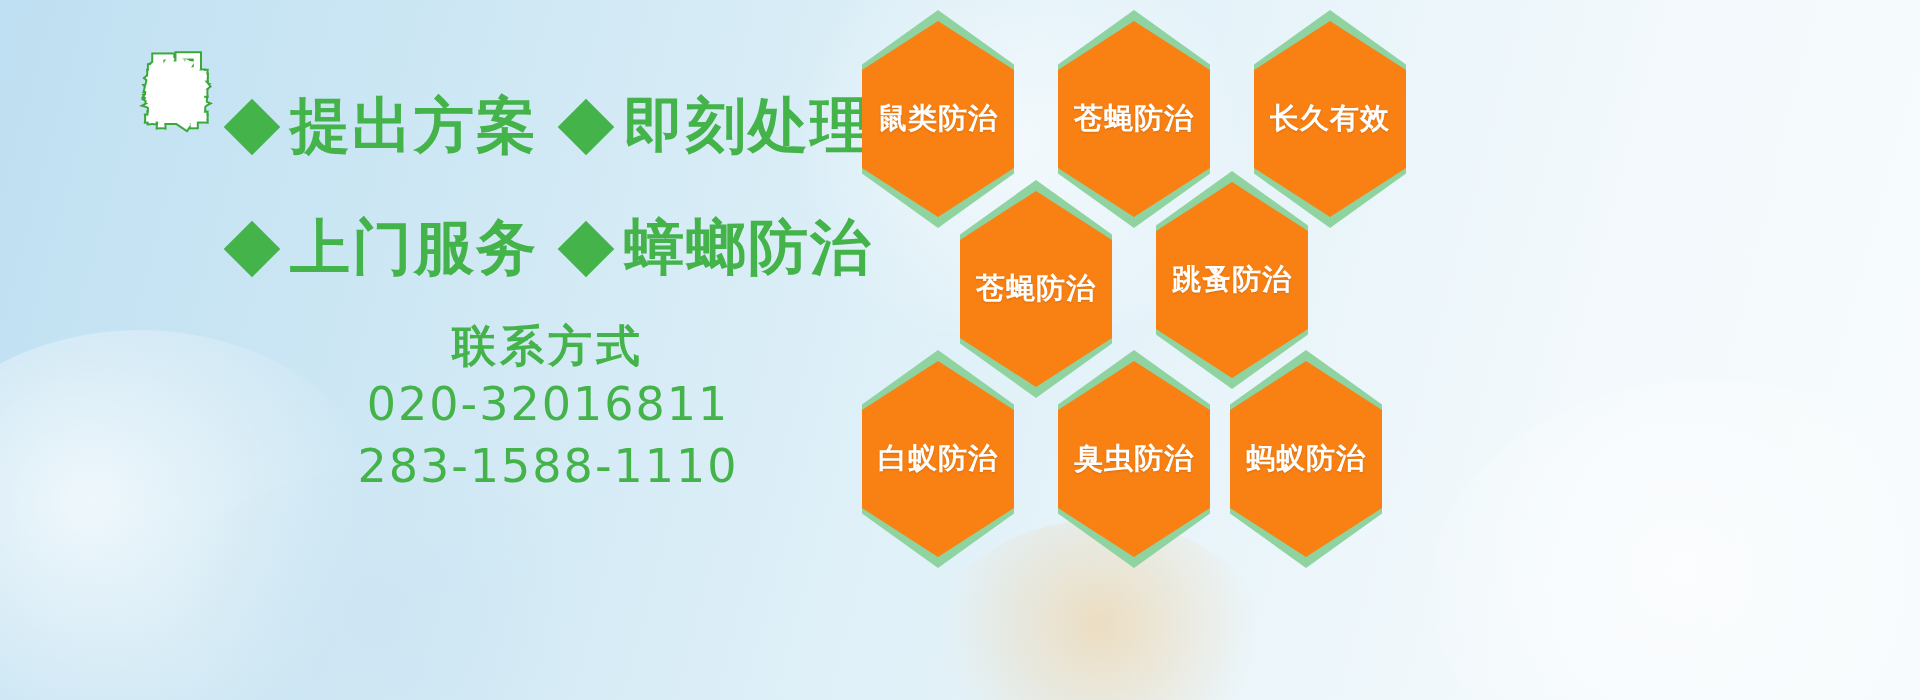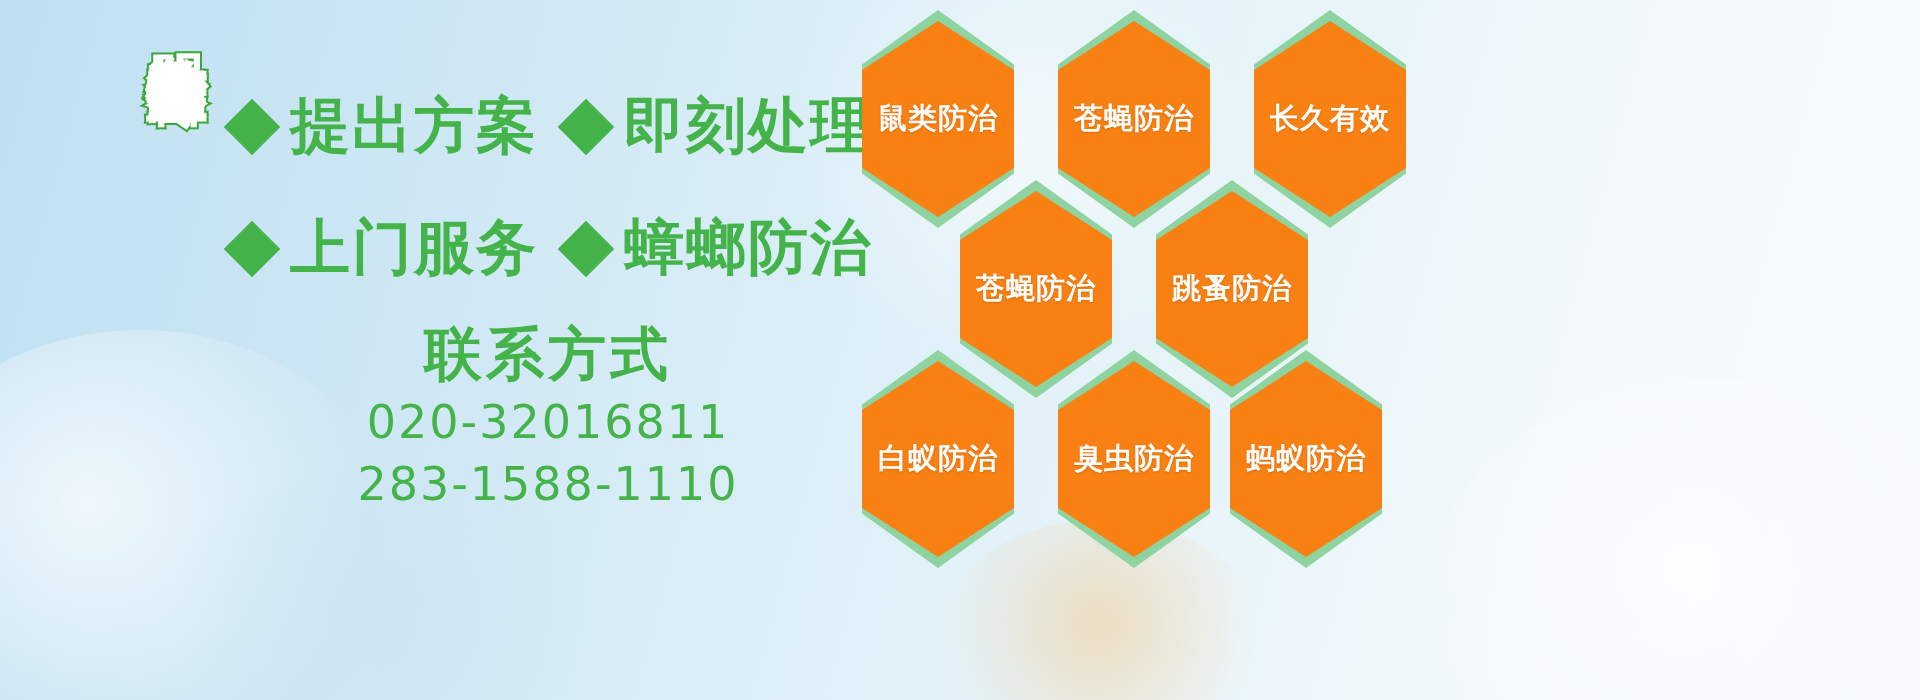--- a/index.html
+++ b/index.html
@@ -102,21 +102,21 @@
   
   #contact-block {
     position: absolute;
     left: 268px;
     top: 318px;
     width: 560px;
     text-align: center;
     color: #43b34a;
   }
   #contact-title {
-    font-size: 58px;
+    font-size: 44px;
     font-weight: bold;
     letter-spacing: 4px;
     line-height: 1.25;
   }
   .phone-number {
     font-size: 46px;
     font-weight: normal;
     letter-spacing: 2px;
     line-height: 1.35;
     font-family: "DejaVu Sans", "Liberation Sans", sans-serif;
@@ -210,21 +210,21 @@
         <span class="hex-label">长久有效</span>
       </div>
     </div>
 
     <div class="hex-cell" style="left:98px;  top:180px;align-items:center;">
       <div class="hex-inner">
         <span class="hex-label">苍蝇防治</span>
       </div>
     </div>
 
-    <div class="hex-cell" style="left:294px; top:180px;">
+    <div class="hex-cell" style="left:294px; top:171px;">
       <div class="hex-inner">
         <span class="hex-label">跳蚤防治</span>
       </div>
     </div>
 
     <div class="hex-cell" style="left:0px;   top:350px;">
       <div class="hex-inner">
         <span class="hex-label">白蚁防治</span>
       </div>
     </div>

